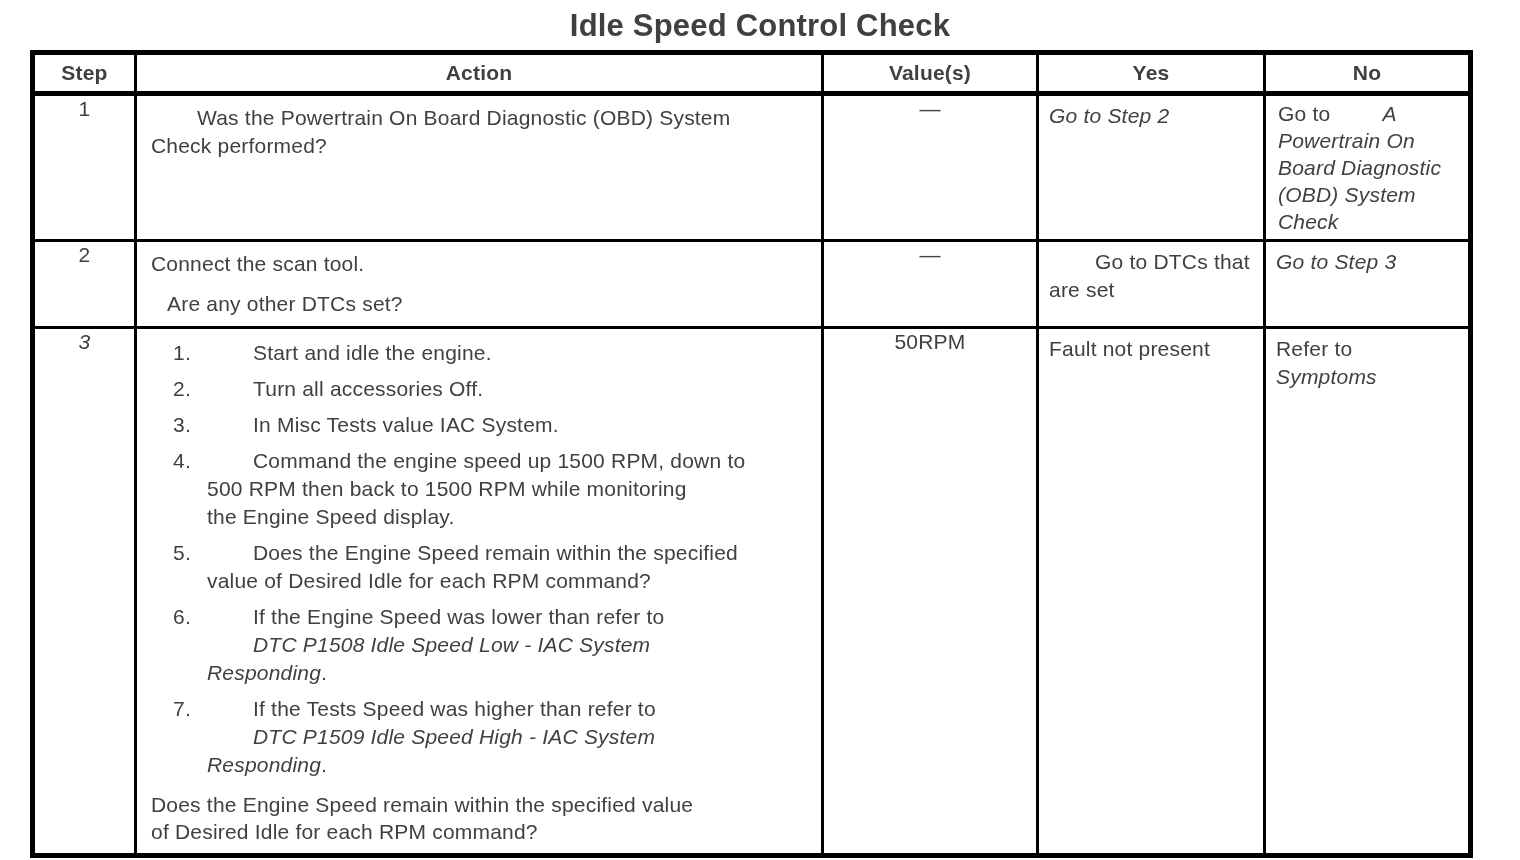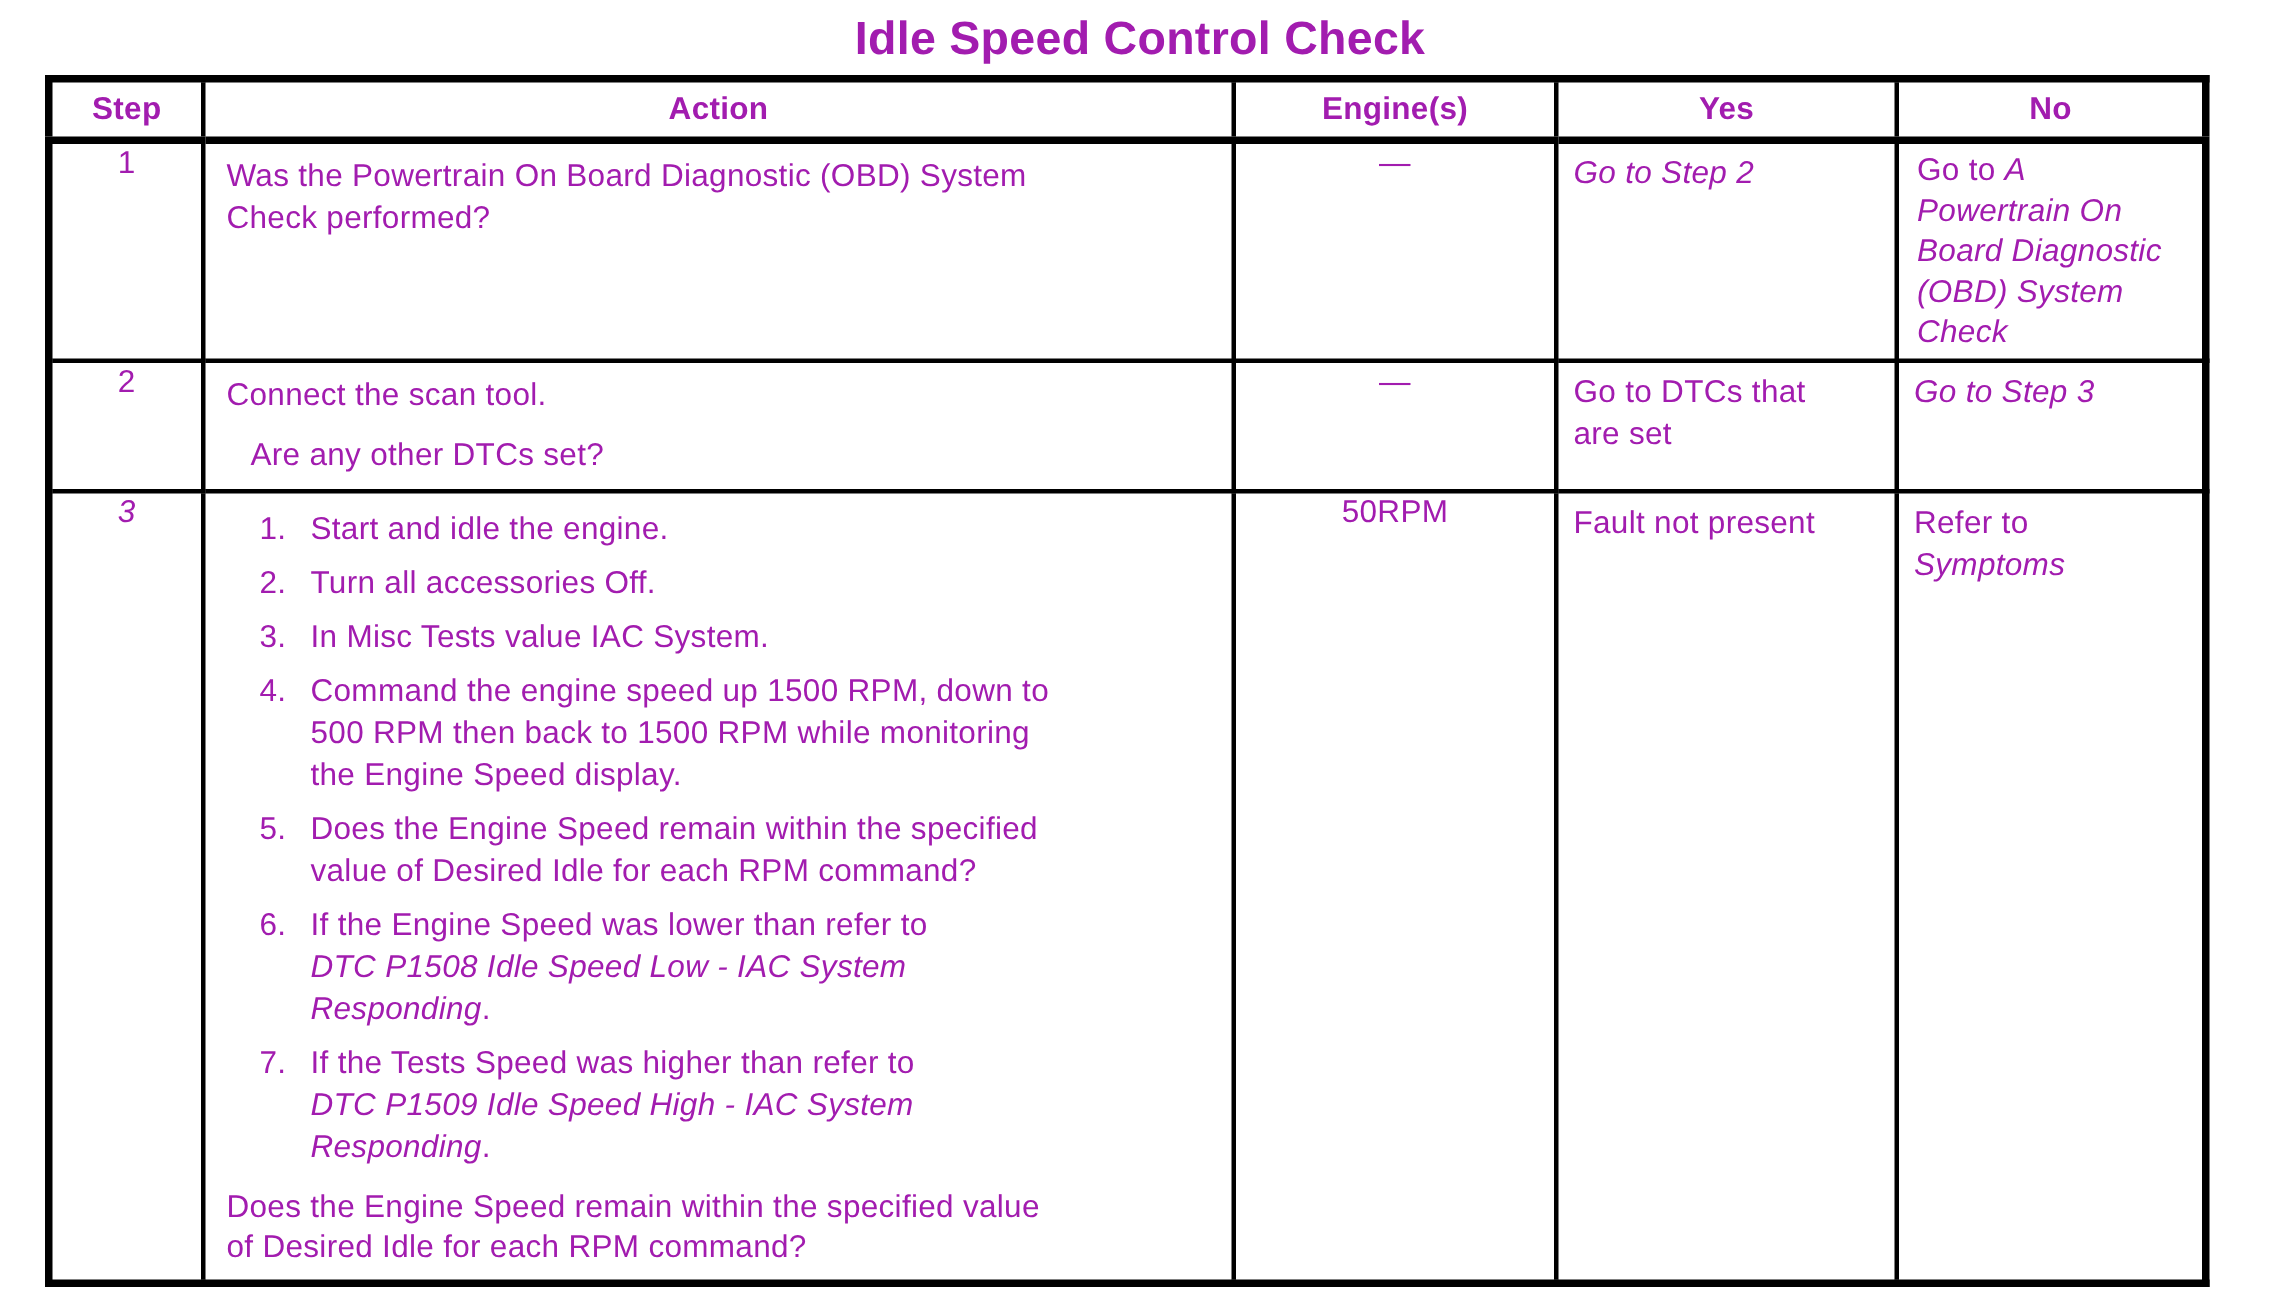--- a/index.html
+++ b/index.html
@@ -1,20 +1,20 @@
 <!DOCTYPE html>
 <html><head>
 <meta charset="utf-8">
 <style>
   html,body{margin:0;padding:0;background:#ffffff;}
   .page{
     position:relative;
     width:1520px;height:860px;
     background:#ffffff;
-    color:#a21caf;
+    color:#404040;
     font-family:"Liberation Sans", sans-serif;
     overflow:hidden;
   }
   .doc-title{
     margin:8px 0 6px 0;
     text-align:center;
     font-size:31px;
     font-weight:bold;
     letter-spacing:0.2px;
   }
@@ -39,21 +39,21 @@
     height:30px;
     vertical-align:middle;
   }
   .step-cell{ text-align:center; vertical-align:middle; }
   .action-cell{ padding:8px 10px 8px 14px; line-height:28px; }
   .value-cell{ text-align:center; vertical-align:middle; }
   .yes-cell,.no-cell{ padding:6px 10px; line-height:28px; }
   .v-bottom{ vertical-align:bottom; }
   .v-middle{ vertical-align:middle; }
   .it{ font-style:italic; }
-  .pre{ white-space:pre-line; }
+  .pre{ white-space:pre-line;margin-left:46px; }
   .nowrap{ white-space:nowrap; }
   .para2{ margin-top:12px;margin-left:16px; }
   .olist{ margin-top:2px; }
   .oli{ display:flex; margin:0 0 8px 22px; }
   .oli .num{ flex:0 0 34px; }
   .oli .litext{ flex:1; }
   .closing{ margin:12px 0 0 0; line-height:27px; }
   .no-cell-r1{ padding:4px 12px; line-height:27px; font-size:22px; }
   tr.r-header{ height:32px; }
   tr.r1{ height:142px; }
@@ -73,21 +73,21 @@
       <col style="width:687px">
       <col style="width:215px">
       <col style="width:227px">
       <col style="width:206px">
     </colgroup>
 
     <tbody>
         <tr class="r-header">
       <th>Step</th>
       <th>Action</th>
-      <th>Engine(s)</th>
+      <th>Value(s)</th>
       <th>Yes</th>
       <th>No</th>
     </tr>
 
     <tr class="r1">
       <td class="step-cell">1</td>
       <td class="action-cell"><span class="pre">Was the Powertrain On Board Diagnostic (OBD) System
 Check performed?</span></td>
       <td class="value-cell">—</td>
       <td class="yes-cell v-bottom"><span class="it">Go to Step 2</span></td>

